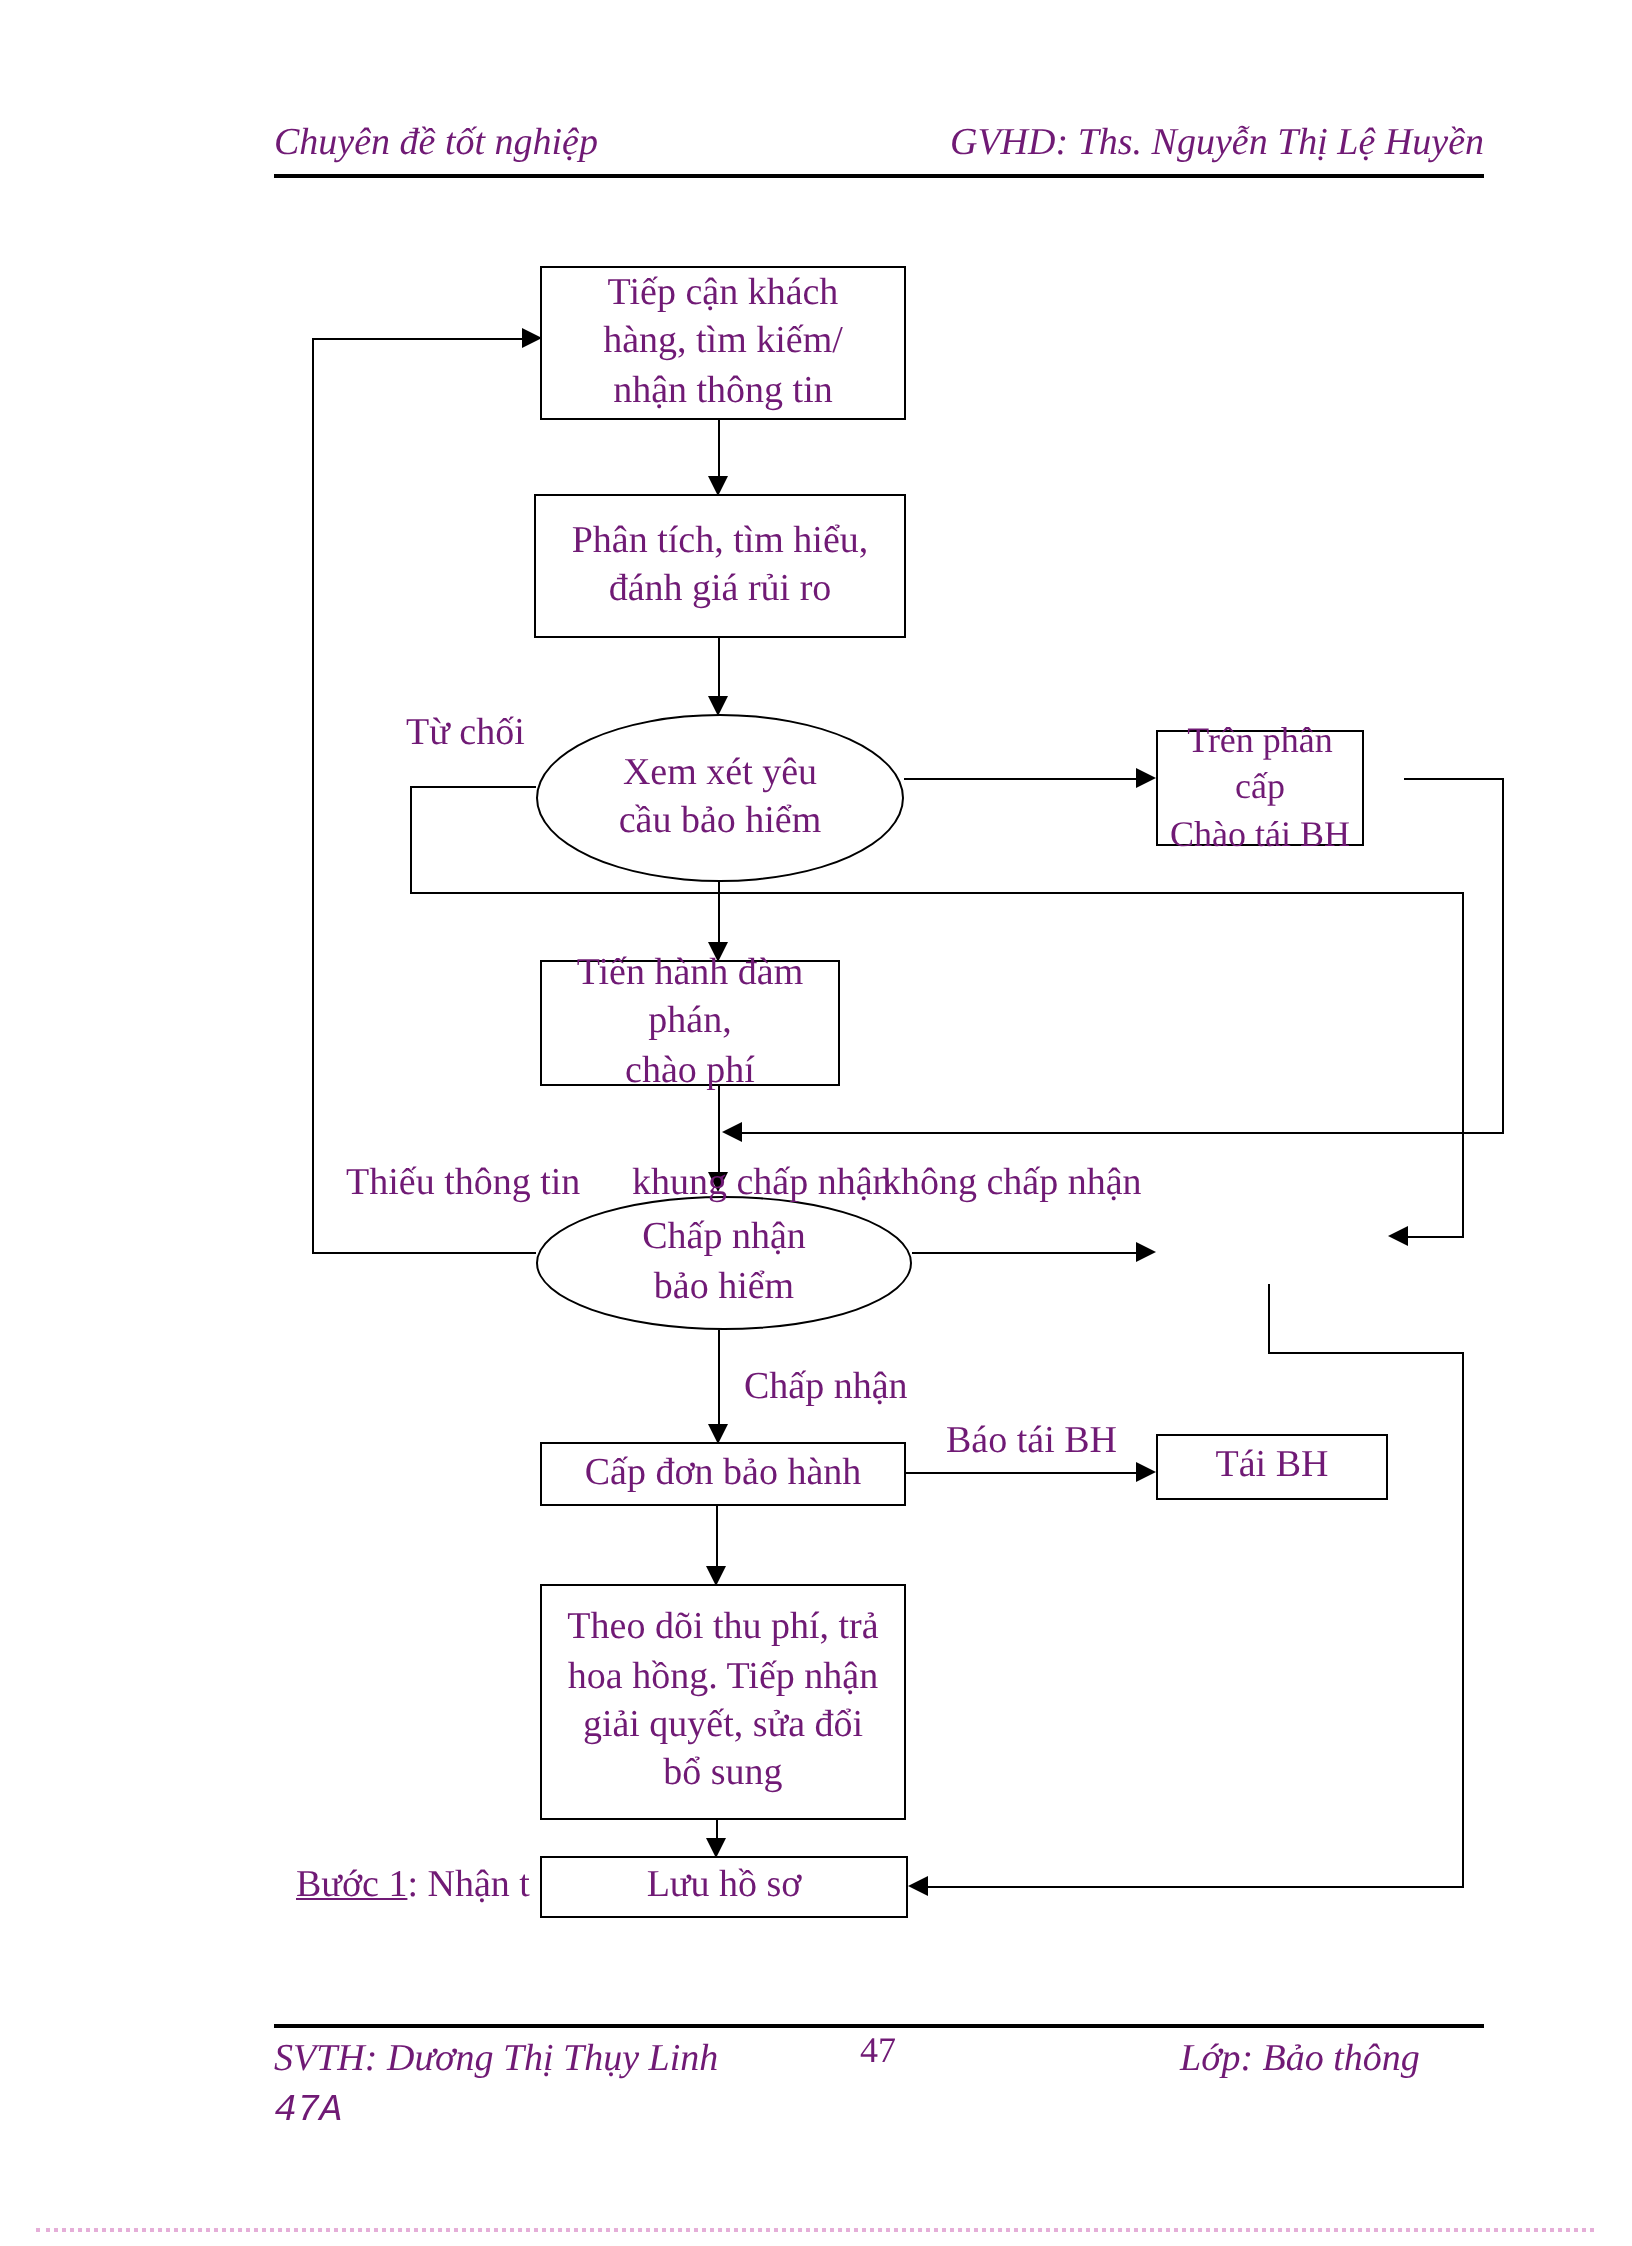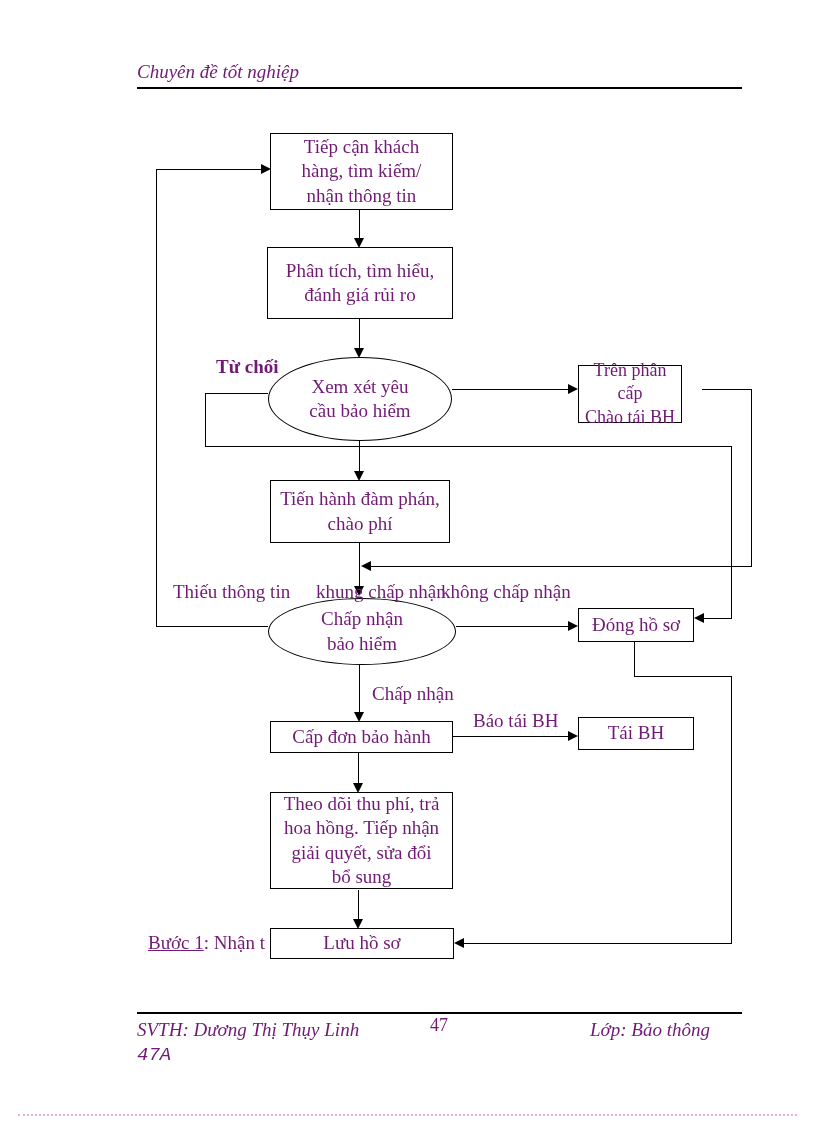--- a/index.html
+++ b/index.html
@@ -37,26 +37,26 @@
 
   
   .ftr-text{position:absolute;font-style:italic;font-size:19px;white-space:nowrap;}
   .pagenum{position:absolute;font-size:18px;font-style:normal;}
 
   
   #node-approach {left:270px;top:133px;width:183px;height:77px;}
   #node-analyze  {left:267px;top:247px;width:186px;height:72px;}
   #node-review   {left:268px;top:357px;width:184px;height:84px;}
   #node-reinsurance-offer{left:578px;top:365px;width:104px;height:58px;font-size:18px;}
-  #node-negotiate{left:270px;top:480px;width:180px;height:63px;}
+  #node-negotiate{left:270px;top:480px;width:150px;height:63px;}
   #node-accept   {left:268px;top:598px;width:188px;height:67px;}
   #node-close-file{left:578px;top:608px;width:116px;height:34px;}
   #node-issue-policy{left:270px;top:721px;width:183px;height:32px;}
   #node-reinsurance{left:578px;top:717px;width:116px;height:33px;}
-  #node-monitor  {left:270px;top:792px;width:183px;height:97px;}
+  #node-monitor  {left:270px;top:792px;width:183px;height:118px;}
   #node-archive  {left:270px;top:928px;width:184px;height:31px;}
 
   
   #v-a1{left:359px;top:210px;height:29px;} #ar-a1{left:354px;top:238px;}
   #v-a2{left:359px;top:319px;height:29px;} #ar-a2{left:354px;top:348px;}
   #v-a3{left:359px;top:441px;height:31px;} #ar-a3{left:354px;top:471px;}
   #v-a4{left:359px;top:543px;height:44px;} #ar-a4{left:354px;top:586px;}
   #v-a5{left:359px;top:665px;height:48px;} #ar-a5{left:354px;top:712px;}
   #v-a6{left:358px;top:753px;height:31px;} #ar-a6{left:353px;top:783px;}
   #v-a7{left:358px;top:890px;height:30px;} #ar-a7{left:353px;top:919px;}
@@ -83,33 +83,34 @@
   #p3-b{left:751px;top:389px;height:178px;}
   #p3-c{left:371px;top:566px;width:381px;} #ar-p3{left:361px;top:561px;}
 
   
   #p4-a{left:634px;top:642px;height:35px;}
   #p4-b{left:634px;top:676px;width:98px;}
   #p4-c{left:731px;top:676px;height:268px;}
   #p4-d{left:464px;top:943px;width:268px;} #ar-p4{left:454px;top:938px;}
 
   
-  #lbl-refuse{left:216px;top:356px;font-weight:bold;}
+  #lbl-refuse{left:203px;top:356px;}
   #lbl-missing-info{left:173px;top:581px;}
   #lbl-within-frame{left:316px;top:581px;}
   #lbl-not-accept{left:441px;top:581px;}
   #lbl-accept{left:372px;top:683px;}
   #lbl-notify-reinsurance{left:473px;top:710px;}
 </style>
 </head>
 <body>
 
 <div id="page">
 
   <div class="hdr-text" style="left:137px;top:61px;">Chuyên đề tốt nghiệp</div>
+  <div class="hdr-text" style="right:74px;top:61px;">GVHD: Ths. Nguyễn Thị Lệ Huyền</div>
   <div class="rule" style="left:137px;top:87px;width:605px;"></div>
 
   <div class="vline" id="v-a1"></div>
   <div class="arr arr-d" id="ar-a1"></div>
   <div class="vline" id="v-a2"></div>
   <div class="arr arr-d" id="ar-a2"></div>
   <div class="vline" id="v-a3"></div>
   <div class="arr arr-d" id="ar-a3"></div>
   <div class="vline" id="v-a4"></div>
   <div class="arr arr-d" id="ar-a4"></div>
@@ -160,21 +161,20 @@
   <div class="node" id="node-analyze">Phân tích, tìm hiểu,
 đánh giá rủi ro</div>
   <div class="node ellipse" id="node-review">Xem xét yêu
 cầu bảo hiểm</div>
   <div class="node" id="node-reinsurance-offer">Trên phân cấp
 Chào tái BH</div>
   <div class="node" id="node-negotiate">Tiến hành đàm phán,
 chào phí</div>
   <div class="node ellipse" id="node-accept">Chấp nhận
 bảo hiểm</div>
-  <div class="node" id="node-close-file">Đóng hồ sơ</div>
   <div class="node" id="node-issue-policy">Cấp đơn bảo hành</div>
   <div class="node" id="node-reinsurance">Tái BH</div>
   <div class="node" id="node-monitor">Theo dõi thu phí, trả
 hoa hồng. Tiếp nhận
 giải quyết, sửa đổi
 bổ sung</div>
   <div class="node" id="node-archive">Lưu hồ sơ</div>
 
   <div class="lbl" id="lbl-refuse">Từ chối</div>
   <div class="lbl" id="lbl-missing-info">Thiếu thông tin</div>

